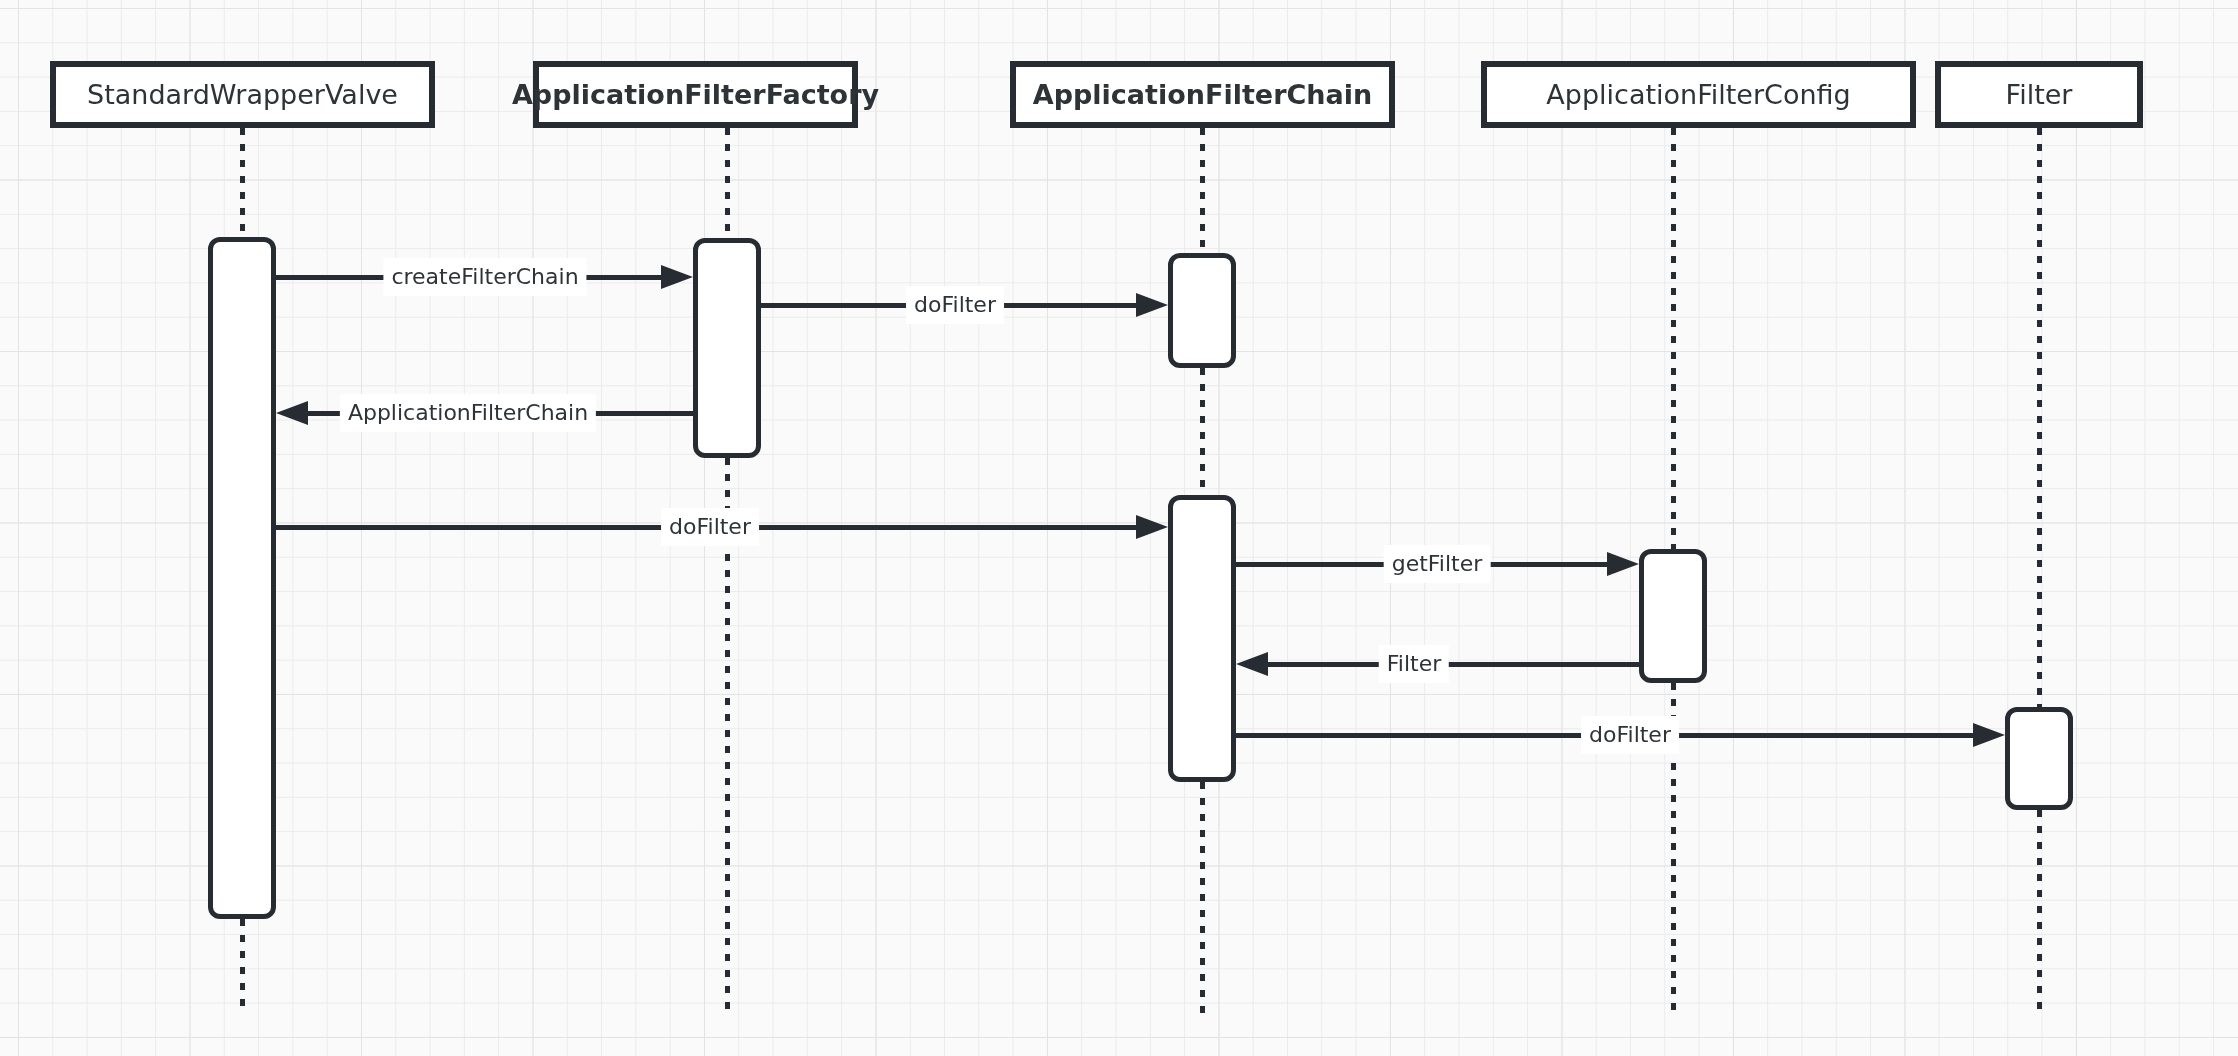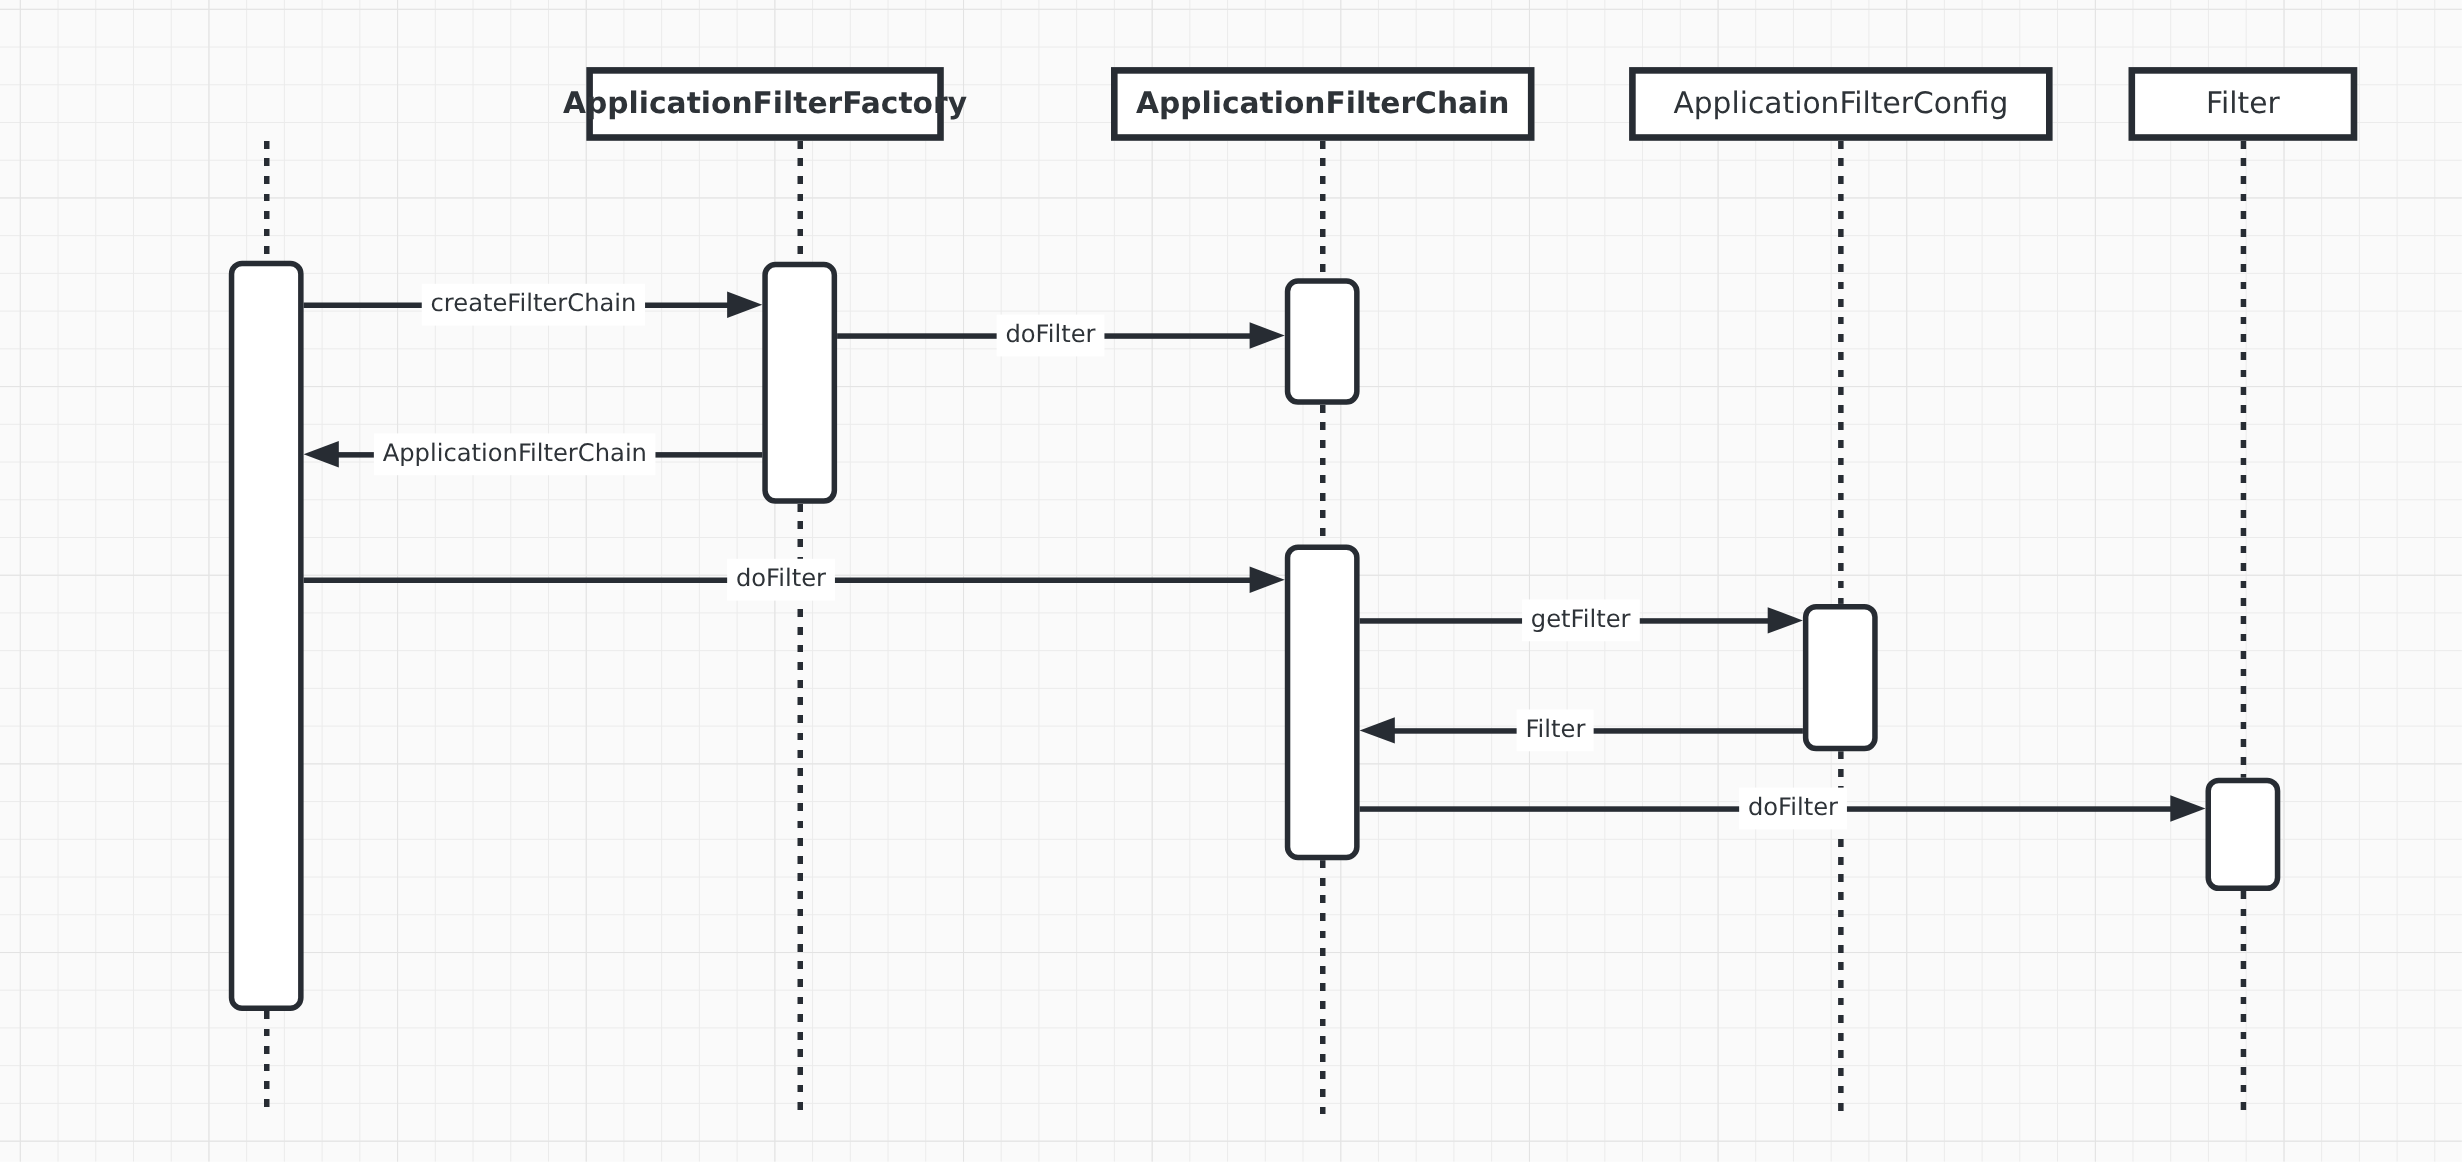--- a/index.html
+++ b/index.html
@@ -129,26 +129,29 @@
     <div class="ah ah-l" style="left:1236px;top:652px;"></div>
     <div class="msg-label" style="left:1414px;top:645px;">Filter</div>
   </div>
 
   <div>
     <div class="msg-line" style="left:1236px;top:733px;width:741px;"></div>
     <div class="ah ah-r" style="left:1973px;top:723px;"></div>
     <div class="msg-label" style="left:1630px;top:716px;">doFilter</div>
   </div>
 
+  <div class="participant" style="left:50px;width:385px;">
+    <span>StandardWrapperValve</span>
+  </div>
   <div class="participant bold" style="left:533px;width:325px;">
     <span>ApplicationFilterFactory</span>
   </div>
   <div class="participant bold" style="left:1010px;width:385px;">
     <span>ApplicationFilterChain</span>
   </div>
-  <div class="participant" style="left:1481px;width:385px;">
+  <div class="participant" style="left:1481px;width:435px;">
     <span>ApplicationFilterConfig</span>
   </div>
   <div class="participant" style="left:1935px;width:208px;">
     <span>Filter</span>
   </div>
 
 </div>
 
 </body></html>

